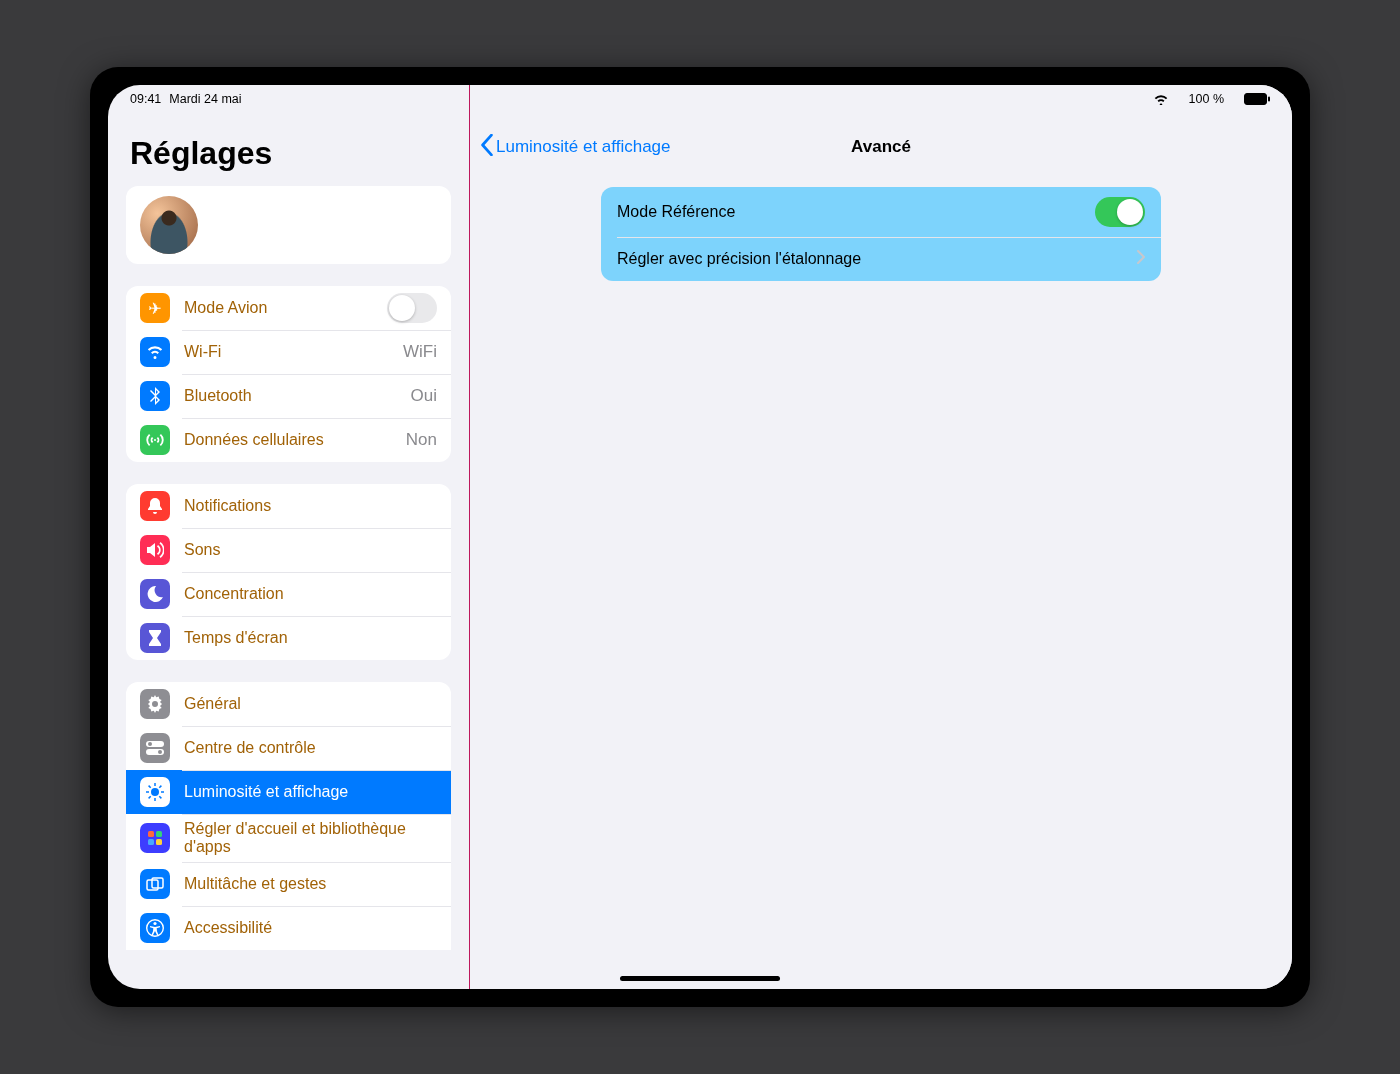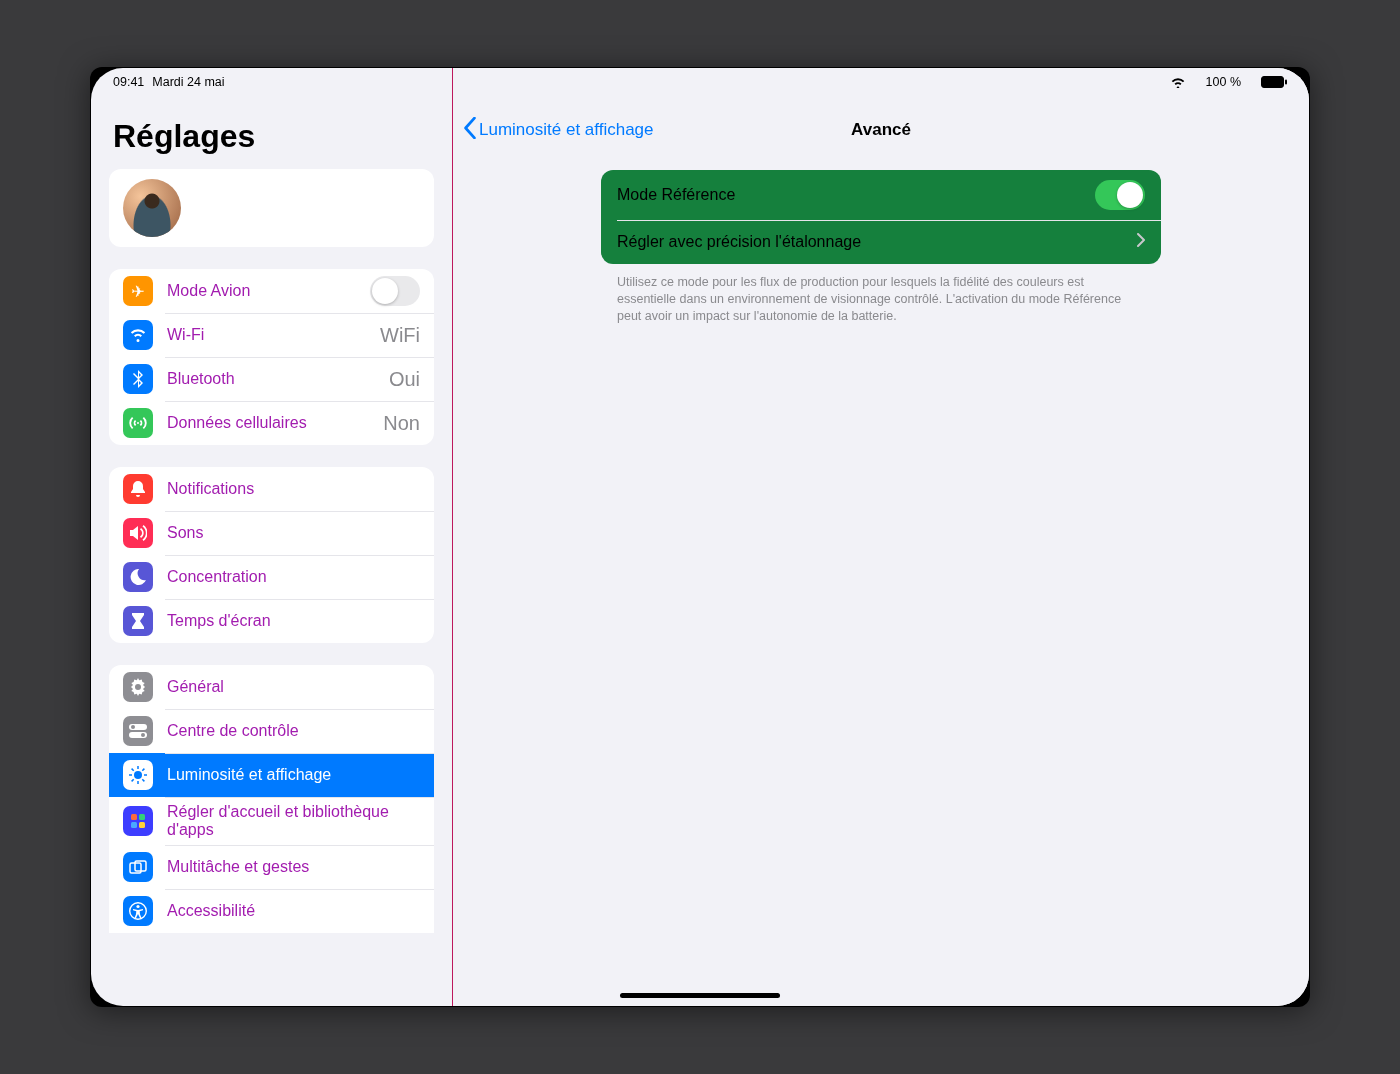--- a/index.html
+++ b/index.html
@@ -9,22 +9,22 @@
     display: flex;
     justify-content: center;
     align-items: center;
     min-height: 1074px;
     padding: 20px;
   }
   .device {
     width: 1220px;
     height: 940px;
     background: #000;
-    border-radius: 12px;
-    padding: 1px;
+    border-radius: 28px;
+    padding: 18px;
     box-shadow: 0 4px 30px rgba(0,0,0,0.5);
     position: relative;
   }
   .screen {
     width: 100%;
     height: 100%;
     background: #f2f2f7;
     border-radius: 32px;
     overflow: hidden;
     position: relative;
@@ -84,22 +84,22 @@
   }
   .row.general + .row::before { left:56px; }
   .row .icon {
     width: 30px; height: 30px;
     border-radius: 7px;
     display:flex; align-items:center; justify-content:center;
     flex-shrink:0;
     color:#fff;
     font-size:16px;
   }
-  .row .label { flex:1; font-size:16px; color:#a21caf; }
-  .row .value { font-size:20px; color:#8a8a8e; }
+  .row .label { flex:1; font-size:16px; color:#a16207; }
+  .row .value { font-size:17px; color:#8a8a8e; }
   .row.selected { background:#007aff; }
   .row.selected .label { color:#fff; }
   .row.selected .icon { background:#fff !important; color:#007aff; }
   
   .profile-row { padding:10px 14px; gap:14px; }
   .avatar {
     width:58px; height:58px; border-radius:50%;
     background: radial-gradient(circle at 30% 30%, #f4c49a, #985f3e);
     flex-shrink:0;
     position:relative;
@@ -137,21 +137,21 @@
   .back {
     display:flex; align-items:center; gap:2px;
     color:#007aff; font-size:17px; cursor:pointer;
   }
   .nav-title {
     position:absolute; left:50%; transform:translateX(-50%);
     font-size:17px; font-weight:600;
   }
   .detail-group {
     width: 560px;
-    background:#15803d; border-radius:12px;
+    background:#7dd3fc; border-radius:12px;
     margin-top:18px; overflow:hidden;
   }
   .drow {
     display:flex; align-items:center; justify-content:space-between;
     min-height:44px; padding:10px 16px; font-size:16px;
     position:relative;
   }
   .drow + .drow::before{
     content:""; position:absolute; left:16px; right:0; top:0;
     height:1px; background:#e5e5ea;
@@ -371,18 +371,17 @@
         </div>
         <div class="drow">
           <span>Régler avec précision l'étalonnage</span>
           <span class="chevron">
             <svg width="8" height="14" viewBox="0 0 8 14">
                 <path d="M1 1l6 6-6 6" fill="none" stroke="#c7c7cc" stroke-width="2" stroke-linecap="round" stroke-linejoin="round"></path>
               </svg>
           </span>
         </div>
       </div>
-      <div class="footer-note">Utilisez ce mode pour les flux de production pour lesquels la fidélité des couleurs est essentielle dans un environnement de visionnage contrôlé. L'activation du mode Référence peut avoir un impact sur l'autonomie de la batterie.</div>
     </div>
 
     <div class="home-indicator"></div>
   </div>
 </div>
 
 </body></html>

